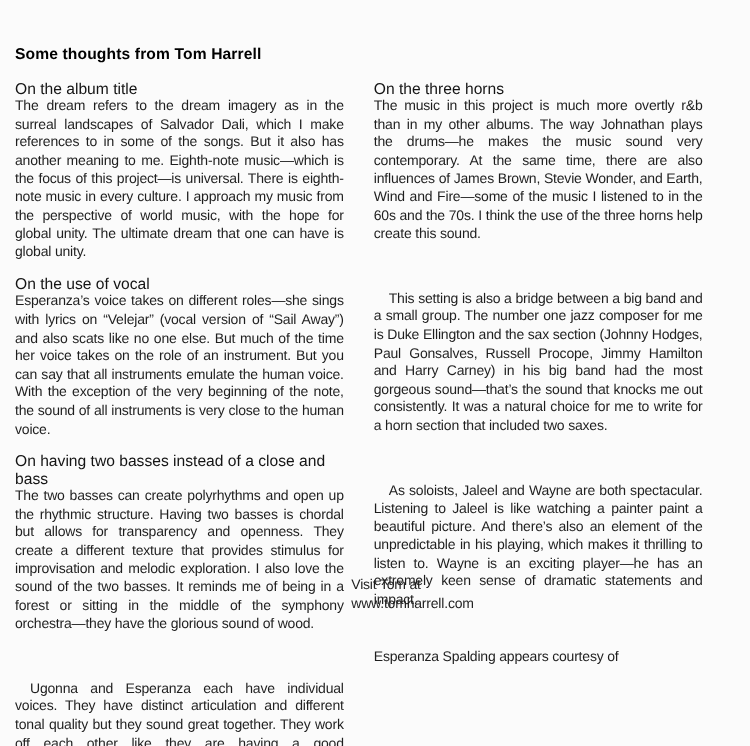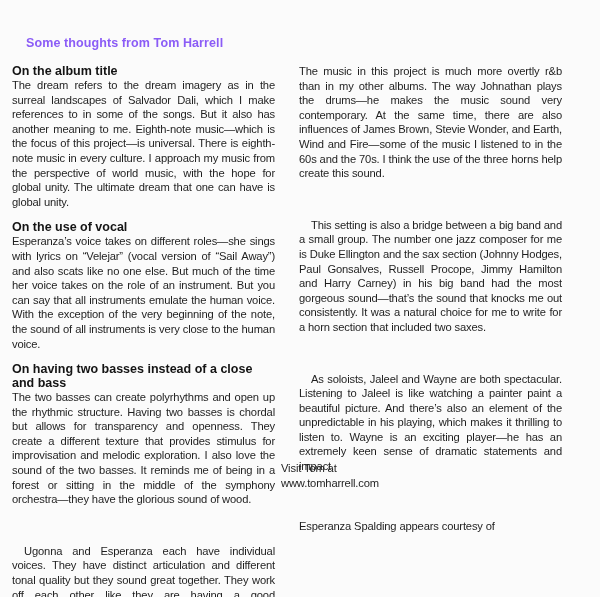--- a/index.html
+++ b/index.html
@@ -4,32 +4,32 @@
 <style>
   html, body { margin: 0; padding: 0; }
   body {
     width: 600px; height: 597px; overflow: hidden;
     background: #fbfbfb;
     font-family: "Liberation Sans", sans-serif;
     color: #1e1e1e;
     position: relative;
   }
   .page-title {
-    position: absolute; left: 26px; top: 36px;
+    position: absolute; left: 12px; top: 36px;
     font-weight: bold; font-size: 12.5px; letter-spacing: 0.1px;
-    color: #8b5cf6;
+    color: #000000;
   }
   .col {
     position: absolute; top: 64px; width: 263px;
   }
   .col-left { left: 12px; }
   .col-right { left: 299px; }
   .section { margin-bottom: 11px; }
   .section h2 {
-    margin: 0; font-size: 12.5px; line-height: 14px; font-weight: bold;
+    margin: 0; font-size: 12.5px; line-height: 14px; font-weight: normal;
     color: #141414;
   }
   .section p {
     margin: 0; font-size: 11.2px; line-height: 14.6px;
     text-align: justify; letter-spacing: -0.15px;
     font-stretch: condensed;
   }
   .section p + p { text-indent: 12px; margin-top: 37px; }
   .visit {
     position: absolute; left: 281px; top: 461px; width: 280px;
@@ -56,20 +56,21 @@
   </div>
   <div class="section">
     <h2>On having two basses instead of a close and bass</h2>
     <p>The two basses can create polyrhythms and open up the rhythmic structure. Having two basses is chordal but allows for transparency and openness. They create a different texture that provides stimulus for improvisation and melodic exploration. I also love the sound of the two basses. It reminds me of being in a forest or sitting in the middle of the symphony orchestra—they have the glorious sound of wood.</p>
     <p>Ugonna and Esperanza each have individual voices. They have distinct articulation and different tonal quality but they sound great together. They work off each other like they are having a good conversation.</p>
   </div>
 </div>
 
 <div class="col col-right">
   <div class="section">
+    <h2>On the three horns</h2>
     <p>The music in this project is much more overtly r&amp;b than in my other albums. The way Johnathan plays the drums—he makes the music sound very contemporary. At the same time, there are also influences of James Brown, Stevie Wonder, and Earth, Wind and Fire—some of the music I listened to in the 60s and the 70s. I think the use of the three horns help create this sound.</p>
     <p>This setting is also a bridge between a big band and a small group. The number one jazz composer for me is Duke Ellington and the sax section (Johnny Hodges, Paul Gonsalves, Russell Procope, Jimmy Hamilton and Harry Carney) in his big band had the most gorgeous sound—that’s the sound that knocks me out consistently. It was a natural choice for me to write for a horn section that included two saxes.</p>
     <p>As soloists, Jaleel and Wayne are both spectacular. Listening to Jaleel is like watching a painter paint a beautiful picture. And there’s also an element of the unpredictable in his playing, which makes it thrilling to listen to. Wayne is an exciting player—he has an extremely keen sense of dramatic statements and impact.</p>
   </div>
 </div>
 
 <div class="visit">
   <div>Visit Tom at</div>
   <div>www.tomharrell.com</div>
 </div>

